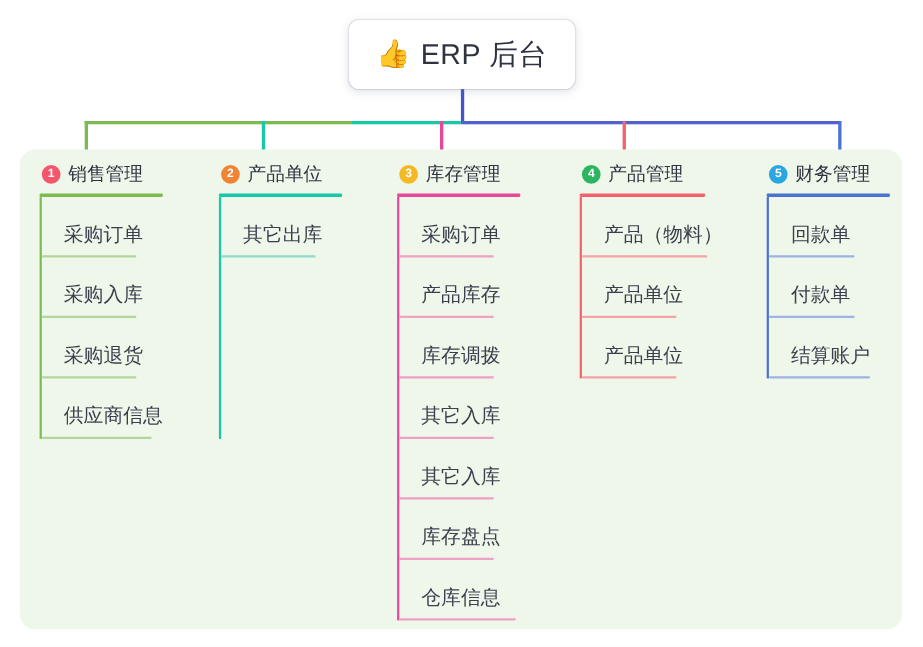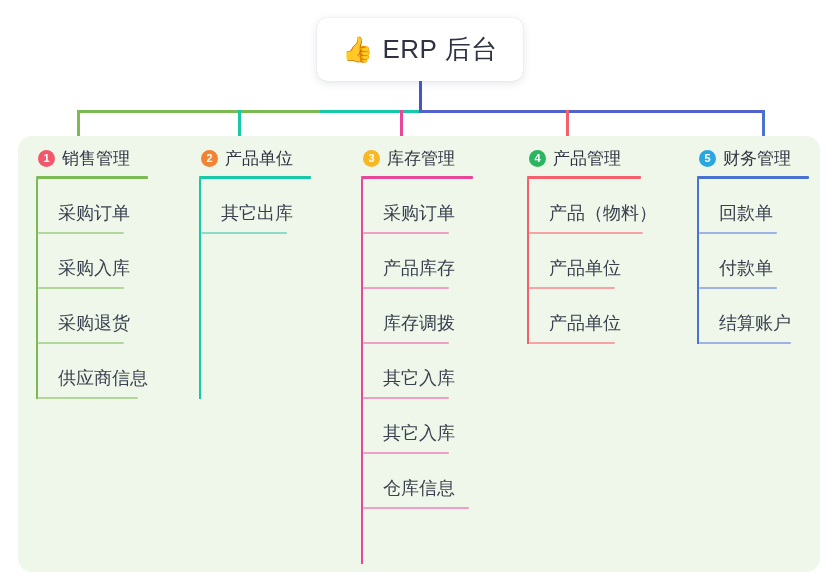--- a/index.html
+++ b/index.html
@@ -153,20 +153,24 @@
       </div>
       <div class="leaf">
         <span class="leaf-label">其它入库</span>
         <span class="leaf-rule" style="width:86px;background:#eea0c6;"></span>
       </div>
       <div class="leaf">
         <span class="leaf-label">其它入库</span>
         <span class="leaf-rule" style="width:86px;background:#eea0c6;"></span>
       </div>
       <div class="leaf">
+        <span class="leaf-label">库存盘点</span>
+        <span class="leaf-rule" style="width:86px;background:#eea0c6;"></span>
+      </div>
+      <div class="leaf">
         <span class="leaf-label">仓库信息</span>
         <span class="leaf-rule" style="width:106px;background:#eea0c6;"></span>
       </div>
     </div>
   </div>
 
   <div class="col" style="left:527px;width:114px;">
     <div class="col-head">
       <span class="badge" style="background:#2bb560;">4</span>
       <span class="col-title">产品管理</span>

